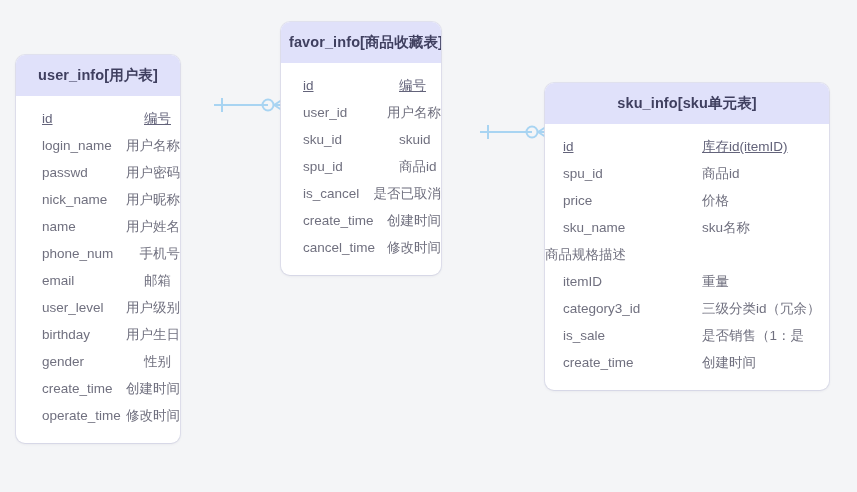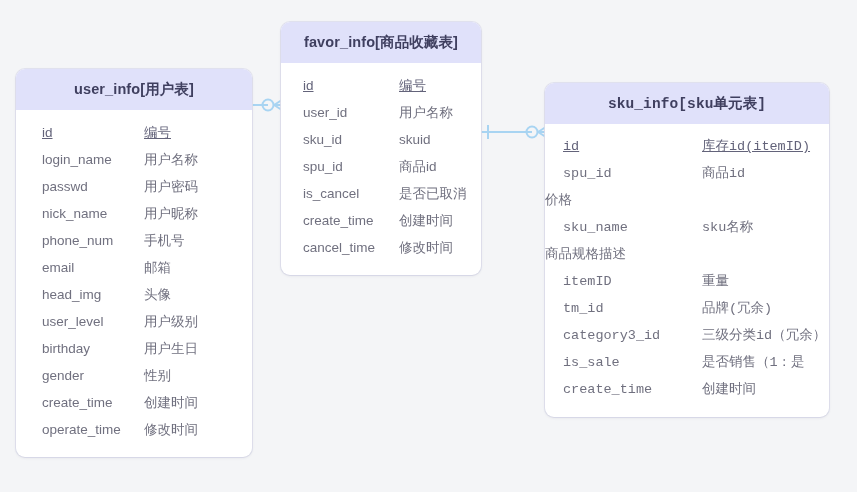--- a/index.html
+++ b/index.html
@@ -54,23 +54,23 @@
     line-height: 27px;
     white-space: nowrap;
   }
   .field-row.pk .field-name,
   .field-row.pk .field-desc {
     text-decoration: underline;
     color: #63637a;
   }
 
   
-  #entity-user-info   { left: 16px;  top: 69px;  width: 236px; }
-  #entity-favor-info  { left: 281px; top: 22px;  width: 200px; }
-  #entity-sku-info    { left: 545px; top: 83px;  width: 284px; font-family: Liberation Mono, monospace; }
+  #entity-user-info   { left: 16px;  top: 55px;  width: 164px; }
+  #entity-favor-info  { left: 281px; top: 22px;  width: 160px; }
+  #entity-sku-info    { left: 545px; top: 83px;  width: 284px; }
 
   #entity-user-info  .field-name { width: 102px; padding-left: 26px; }
   #entity-favor-info .field-name { width: 96px;  padding-left: 22px; }
   #entity-sku-info   .field-name { width: 139px; padding-left: 18px; }
 
   
   .connector {
     position: absolute;
     z-index: 2;
     overflow: visible;
@@ -99,30 +99,30 @@
       </div>
       <div class="field-row">
         <span class="field-name">passwd</span>
         <span class="field-desc">用户密码</span>
       </div>
       <div class="field-row">
         <span class="field-name">nick_name</span>
         <span class="field-desc">用户昵称</span>
       </div>
       <div class="field-row">
+        <span class="field-name">name</span>
+        <span class="field-desc">用户姓名</span>
+      </div>
+      <div class="field-row">
         <span class="field-name">phone_num</span>
         <span class="field-desc">手机号</span>
       </div>
       <div class="field-row">
         <span class="field-name">email</span>
         <span class="field-desc">邮箱</span>
-      </div>
-      <div class="field-row">
-        <span class="field-name">head_img</span>
-        <span class="field-desc">头像</span>
       </div>
       <div class="field-row">
         <span class="field-name">user_level</span>
         <span class="field-desc">用户级别</span>
       </div>
       <div class="field-row">
         <span class="field-name">birthday</span>
         <span class="field-desc">用户生日</span>
       </div>
       <div class="field-row">
@@ -183,36 +183,33 @@
 
       <div class="field-row pk">
         <span class="field-name">id</span>
         <span class="field-desc">库存id(itemID)</span>
       </div>
       <div class="field-row">
         <span class="field-name">spu_id</span>
         <span class="field-desc">商品id</span>
       </div>
       <div class="field-row">
+        <span class="field-name">price</span>
         <span class="field-desc">价格</span>
       </div>
       <div class="field-row">
         <span class="field-name">sku_name</span>
         <span class="field-desc">sku名称</span>
       </div>
       <div class="field-row">
         <span class="field-desc">商品规格描述</span>
       </div>
       <div class="field-row">
         <span class="field-name">itemID</span>
         <span class="field-desc">重量</span>
-      </div>
-      <div class="field-row">
-        <span class="field-name">tm_id</span>
-        <span class="field-desc">品牌(冗余)</span>
       </div>
       <div class="field-row">
         <span class="field-name">category3_id</span>
         <span class="field-desc">三级分类id（冗余）</span>
       </div>
       <div class="field-row">
         <span class="field-name">is_sale</span>
         <span class="field-desc">是否销售（1：是</span>
       </div>
       <div class="field-row">

